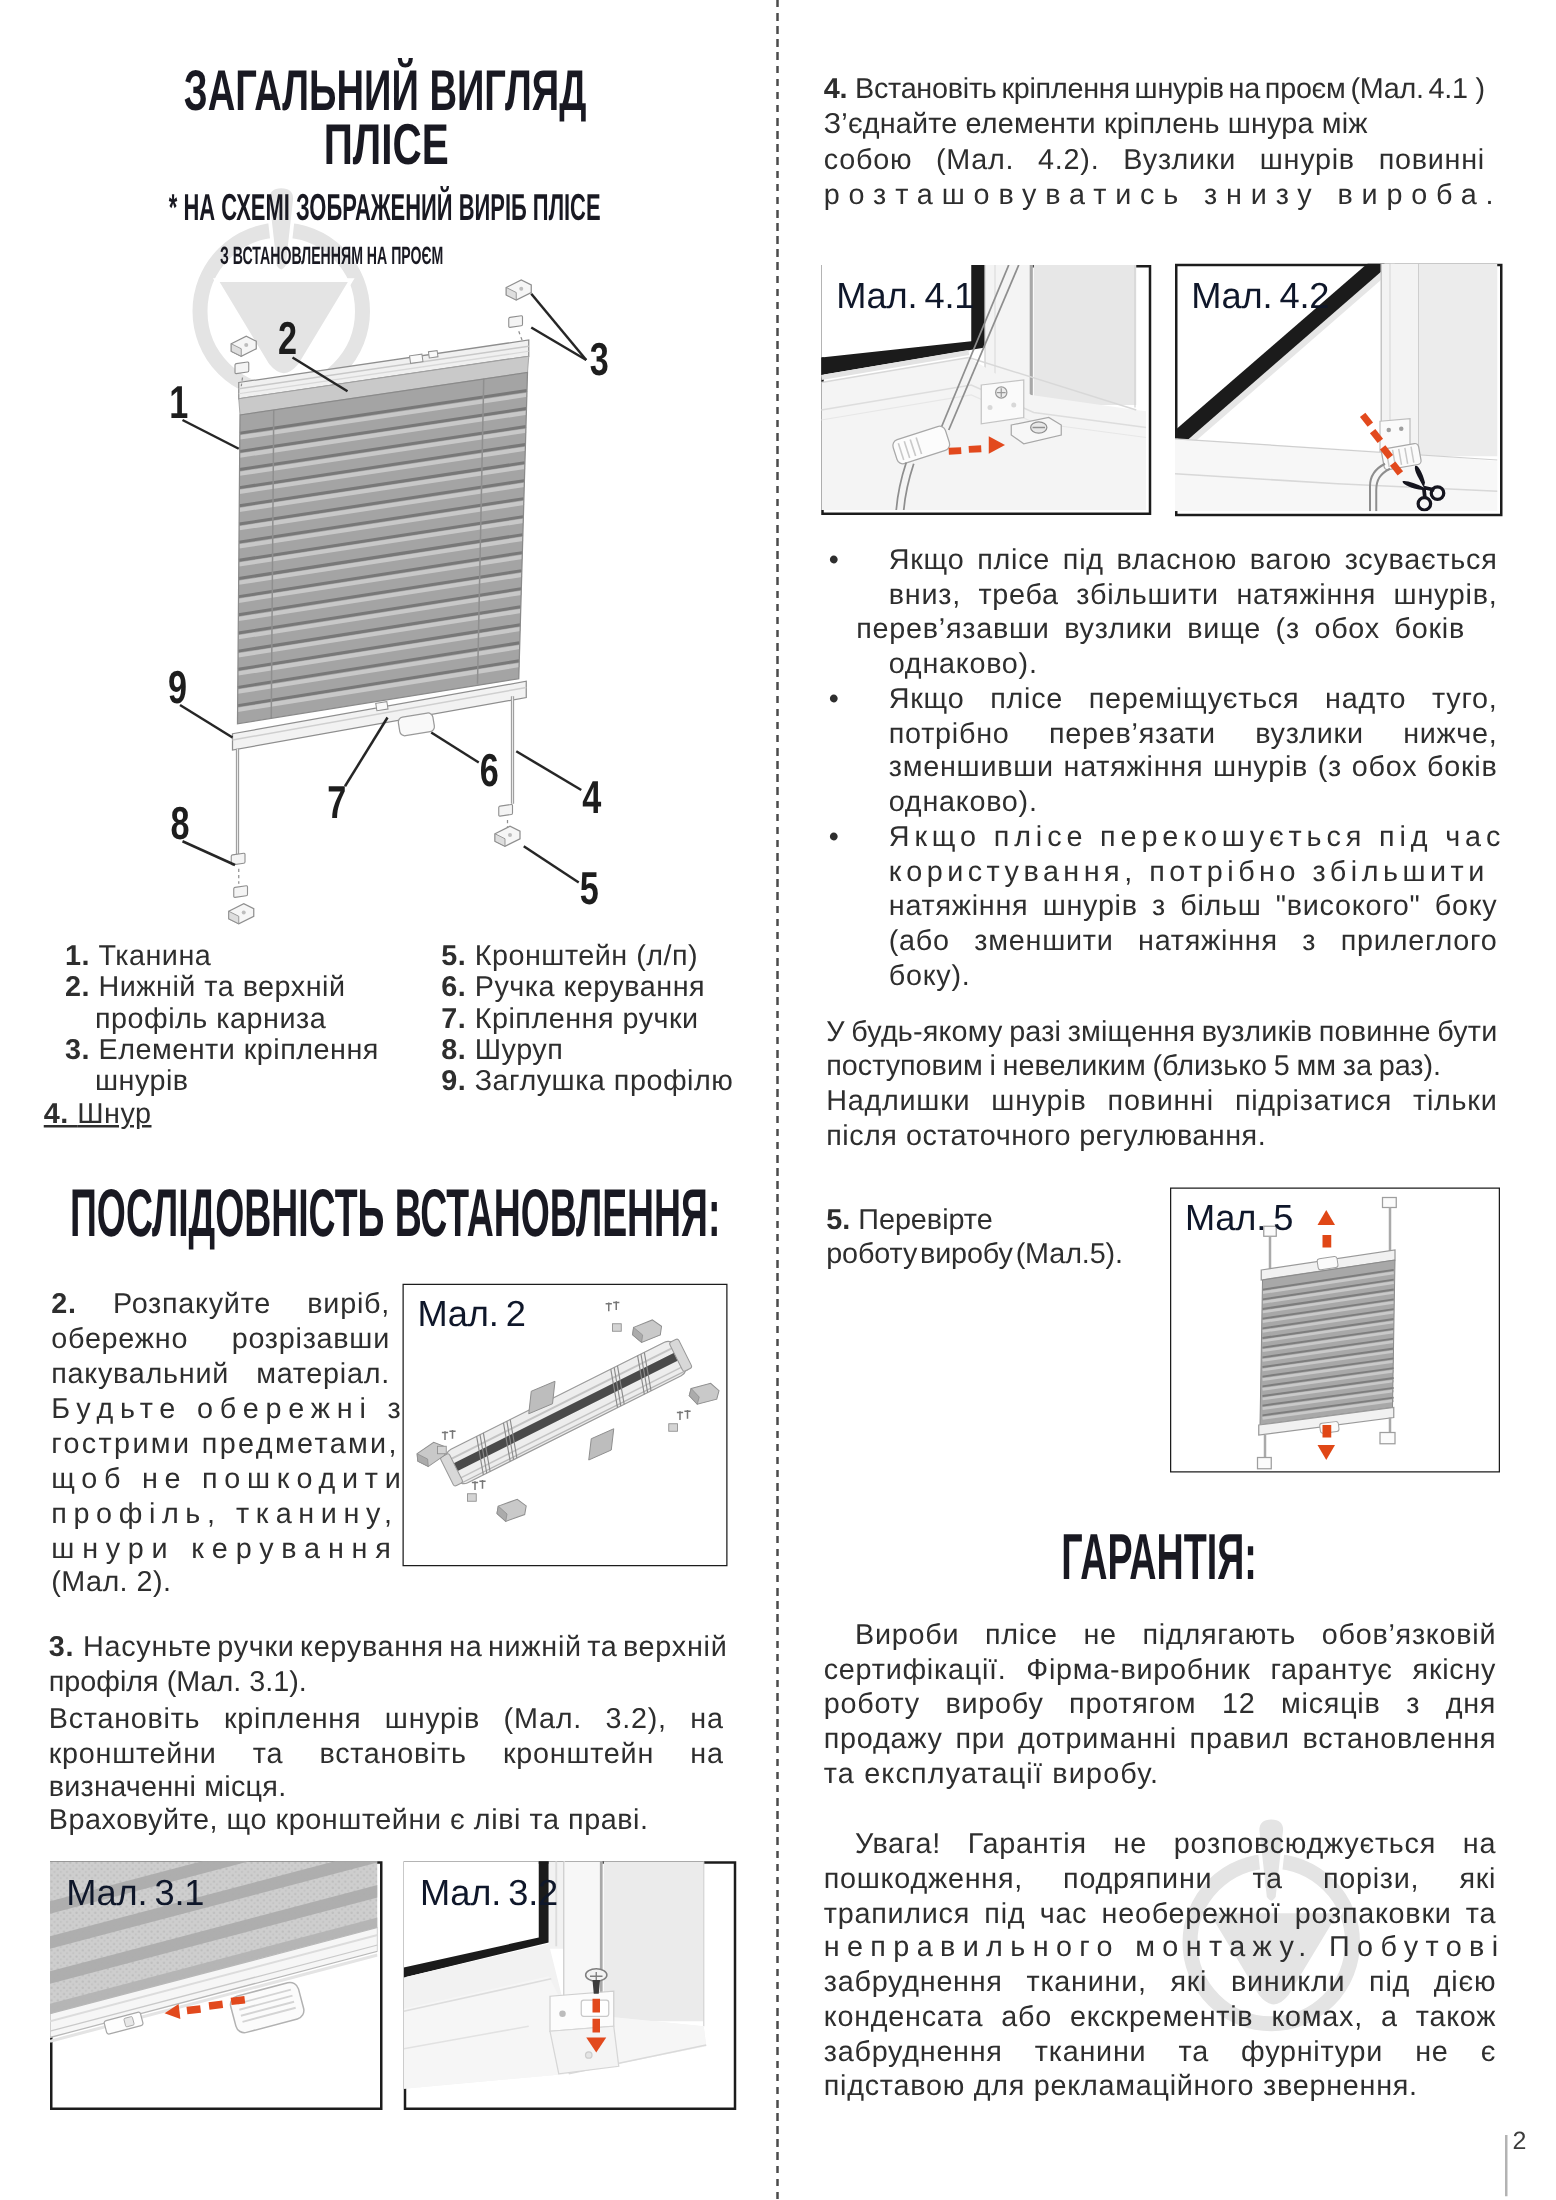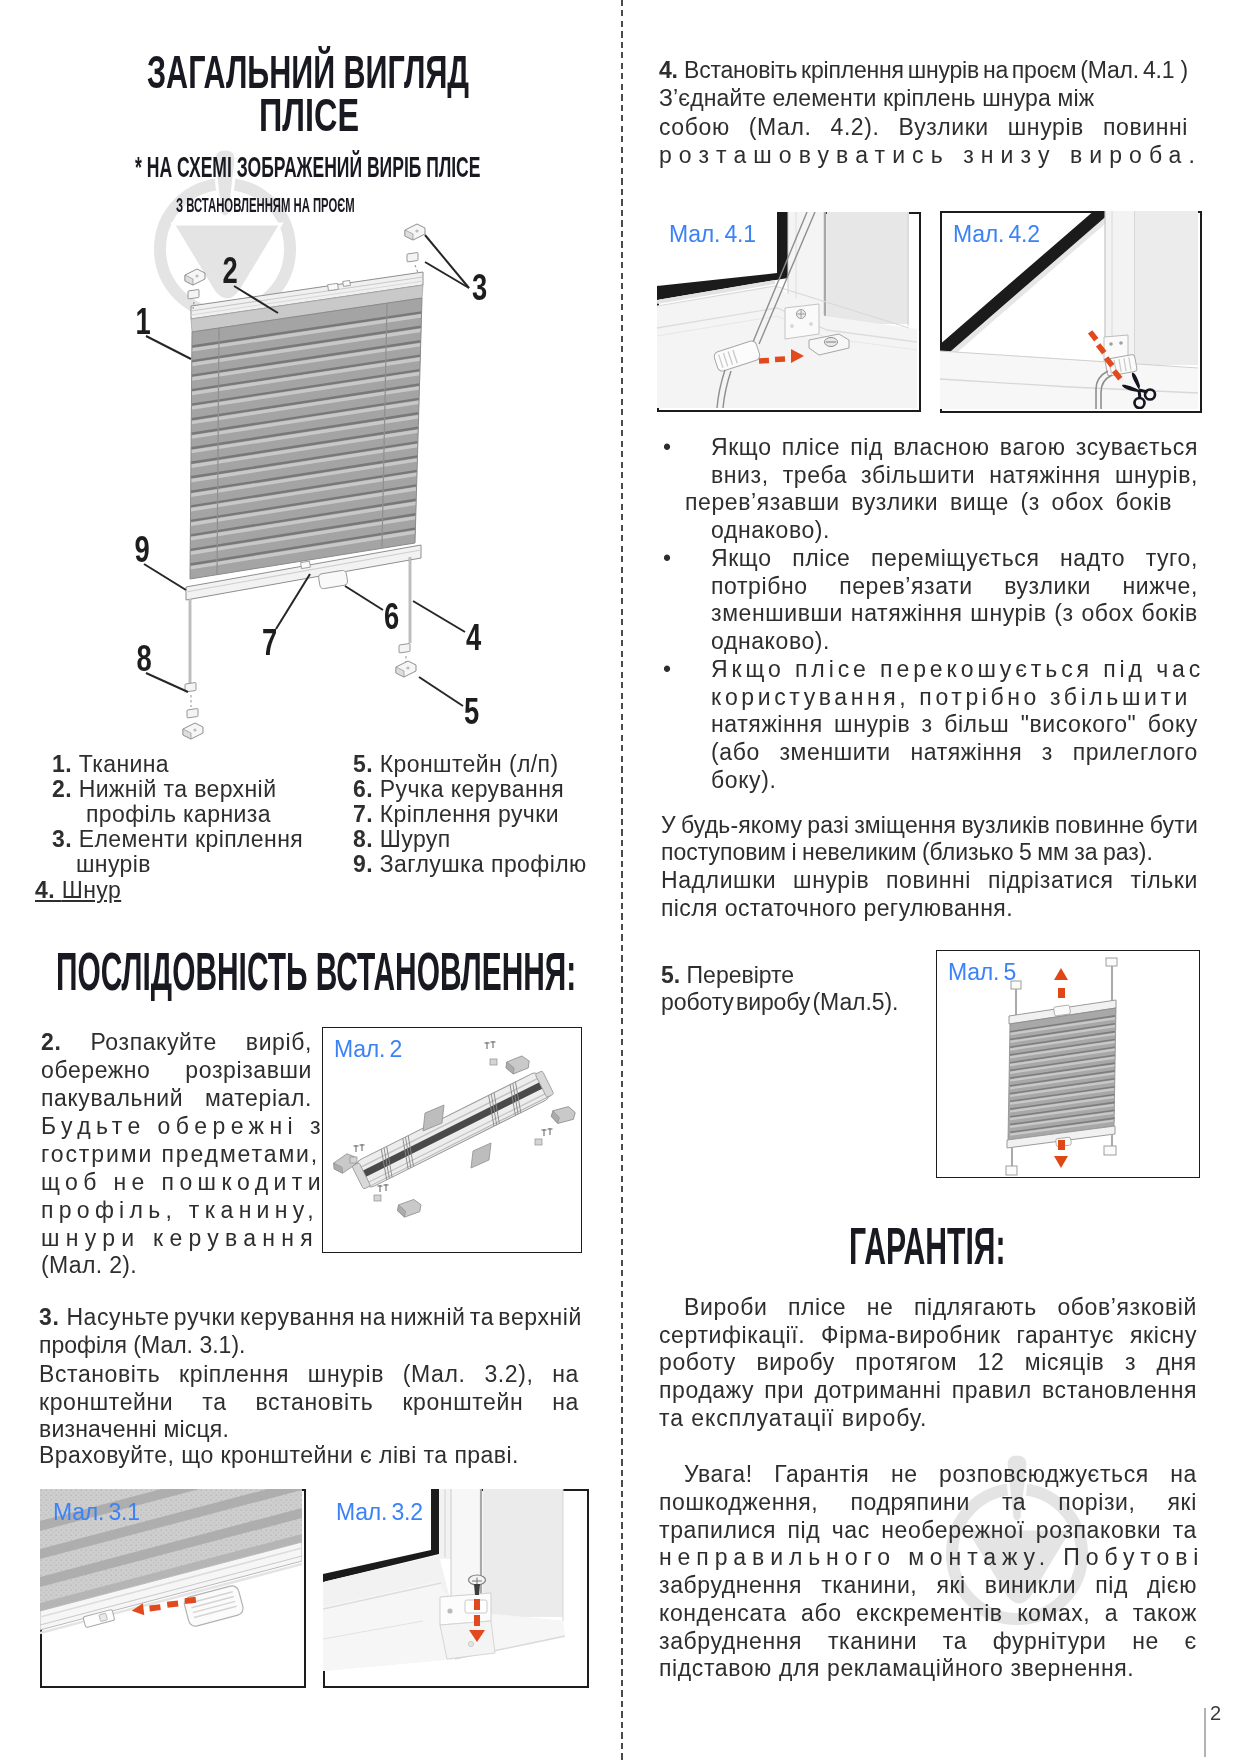--- a/index.html
+++ b/index.html
@@ -5,21 +5,21 @@
   html,body{margin:0;padding:0;}
   body{width:1245px;height:1760px;position:relative;background:#fff;overflow:hidden;
        font-family:"Liberation Sans", sans-serif;}
   .ln{position:absolute;white-space:pre;font-size:23px;color:#2e2e2e;letter-spacing:0.6px;line-height:23px;}
   .jl{display:flex;justify-content:space-between;}
   .jl span{flex:0 0 auto;}
   .b{font-weight:bold;}
   .hd{position:absolute;color:#191922;font-weight:bold;white-space:pre;line-height:1em;}
   .hd>span{display:inline-block;transform-origin:0 50%;}
   .figbox{position:absolute;border:2px solid #1c1c1c;background:#fff;}
-  .figlab{position:absolute;font-size:23px;color:#3b82f6;letter-spacing:-0.2px;word-spacing:-2px;white-space:pre;}
+  .figlab{position:absolute;font-size:29px;color:#0f172a;letter-spacing:-0.2px;word-spacing:-2px;white-space:pre;}
 </style>
 </head>
 <body>
 
 <svg style="position:absolute;left:145px;top:145px" width="160" height="190" viewBox="0 0 160 190">
 <circle cx="80" cy="104" r="65" fill="none" stroke="#e4e4e4" stroke-width="12"></circle>
 <path d="M28,79 L136,79 L95,147 Q82,163 69,147 Z" fill="#e4e4e4" stroke="#ffffff" stroke-width="3"></path>
 <path d="M69,14 Q69,4 80,4 Q91,4 91,14 L85,68 Q80,76 75,68 Z" fill="#e4e4e4" stroke="#ffffff" stroke-width="3"></path>
 </svg>
 
@@ -148,21 +148,21 @@
 <text transform="translate(59 476) scale(0.74 1)" font-family="Liberation Sans, sans-serif" font-size="37" font-weight="bold" fill="#1d1d1d" text-anchor="middle">8</text>
 <text transform="translate(184.5 459.5) scale(0.74 1)" font-family="Liberation Sans, sans-serif" font-size="37" font-weight="bold" fill="#1d1d1d" text-anchor="middle">7</text>
 <text transform="translate(306.5 434) scale(0.74 1)" font-family="Liberation Sans, sans-serif" font-size="37" font-weight="bold" fill="#1d1d1d" text-anchor="middle">6</text>
 <text transform="translate(388.5 455) scale(0.74 1)" font-family="Liberation Sans, sans-serif" font-size="37" font-weight="bold" fill="#1d1d1d" text-anchor="middle">4</text>
 <text transform="translate(386.5 528.5) scale(0.74 1)" font-family="Liberation Sans, sans-serif" font-size="37" font-weight="bold" fill="#1d1d1d" text-anchor="middle">5</text>
 
 </svg>
 
 <div class="ln" style="letter-spacing:0.4px;left:52px;top:753px;"><span class="b">1. </span>Тканина</div>
 <div class="ln" style="letter-spacing:0.4px;left:52px;top:778px;"><span class="b">2. </span>Нижній та верхній</div>
-<div class="ln" style="letter-spacing:0.4px;left:76px;top:803px;margin-left:10px;">профіль карниза</div>
+<div class="ln" style="letter-spacing:0.4px;left:76px;top:803px;">профіль карниза</div>
 <div class="ln" style="letter-spacing:0.4px;left:52px;top:828px;"><span class="b">3. </span>Елементи кріплення</div>
 <div class="ln" style="letter-spacing:0.4px;left:76px;top:853px;">шнурів</div>
 <div class="ln" style="letter-spacing:0.4px;left:35px;top:879px;text-decoration:underline;"><span class="b">4. </span>Шнур</div>
 <div class="ln" style="letter-spacing:0.4px;left:353px;top:753px;"><span class="b">5. </span>Кронштейн (л/п)</div>
 <div class="ln" style="letter-spacing:0.4px;left:353px;top:778px;"><span class="b">6. </span>Ручка керування</div>
 <div class="ln" style="letter-spacing:0.4px;left:353px;top:803px;"><span class="b">7. </span>Кріплення ручки</div>
 <div class="ln" style="letter-spacing:0.4px;left:353px;top:828px;"><span class="b">8. </span>Шуруп</div>
 <div class="ln" style="letter-spacing:0.4px;left:353px;top:853px;"><span class="b">9. </span>Заглушка профілю</div>
 
 <div class="hd" id="t5" style="left:56.4px;top:944.4px;font-size:54px;"><span style="transform:scaleX(0.5536)">ПОСЛІДОВНІСТЬ ВСТАНОВЛЕННЯ:</span></div>

